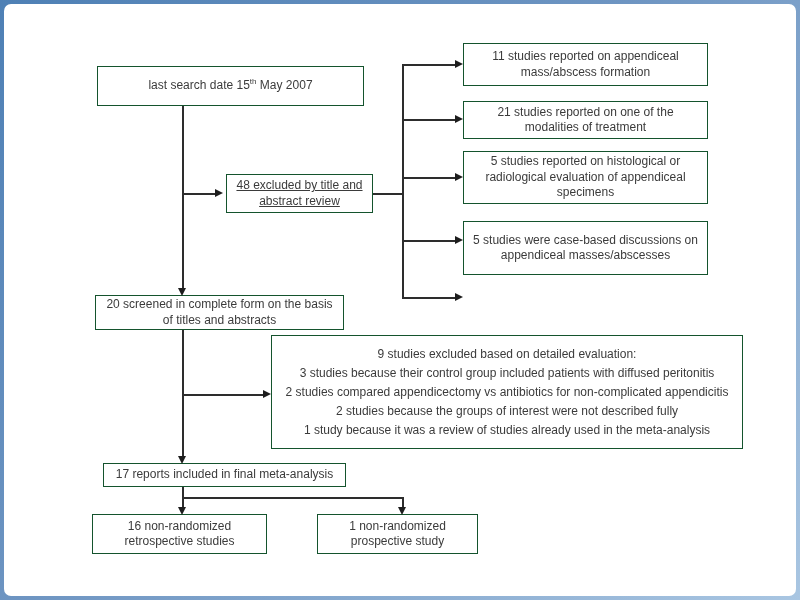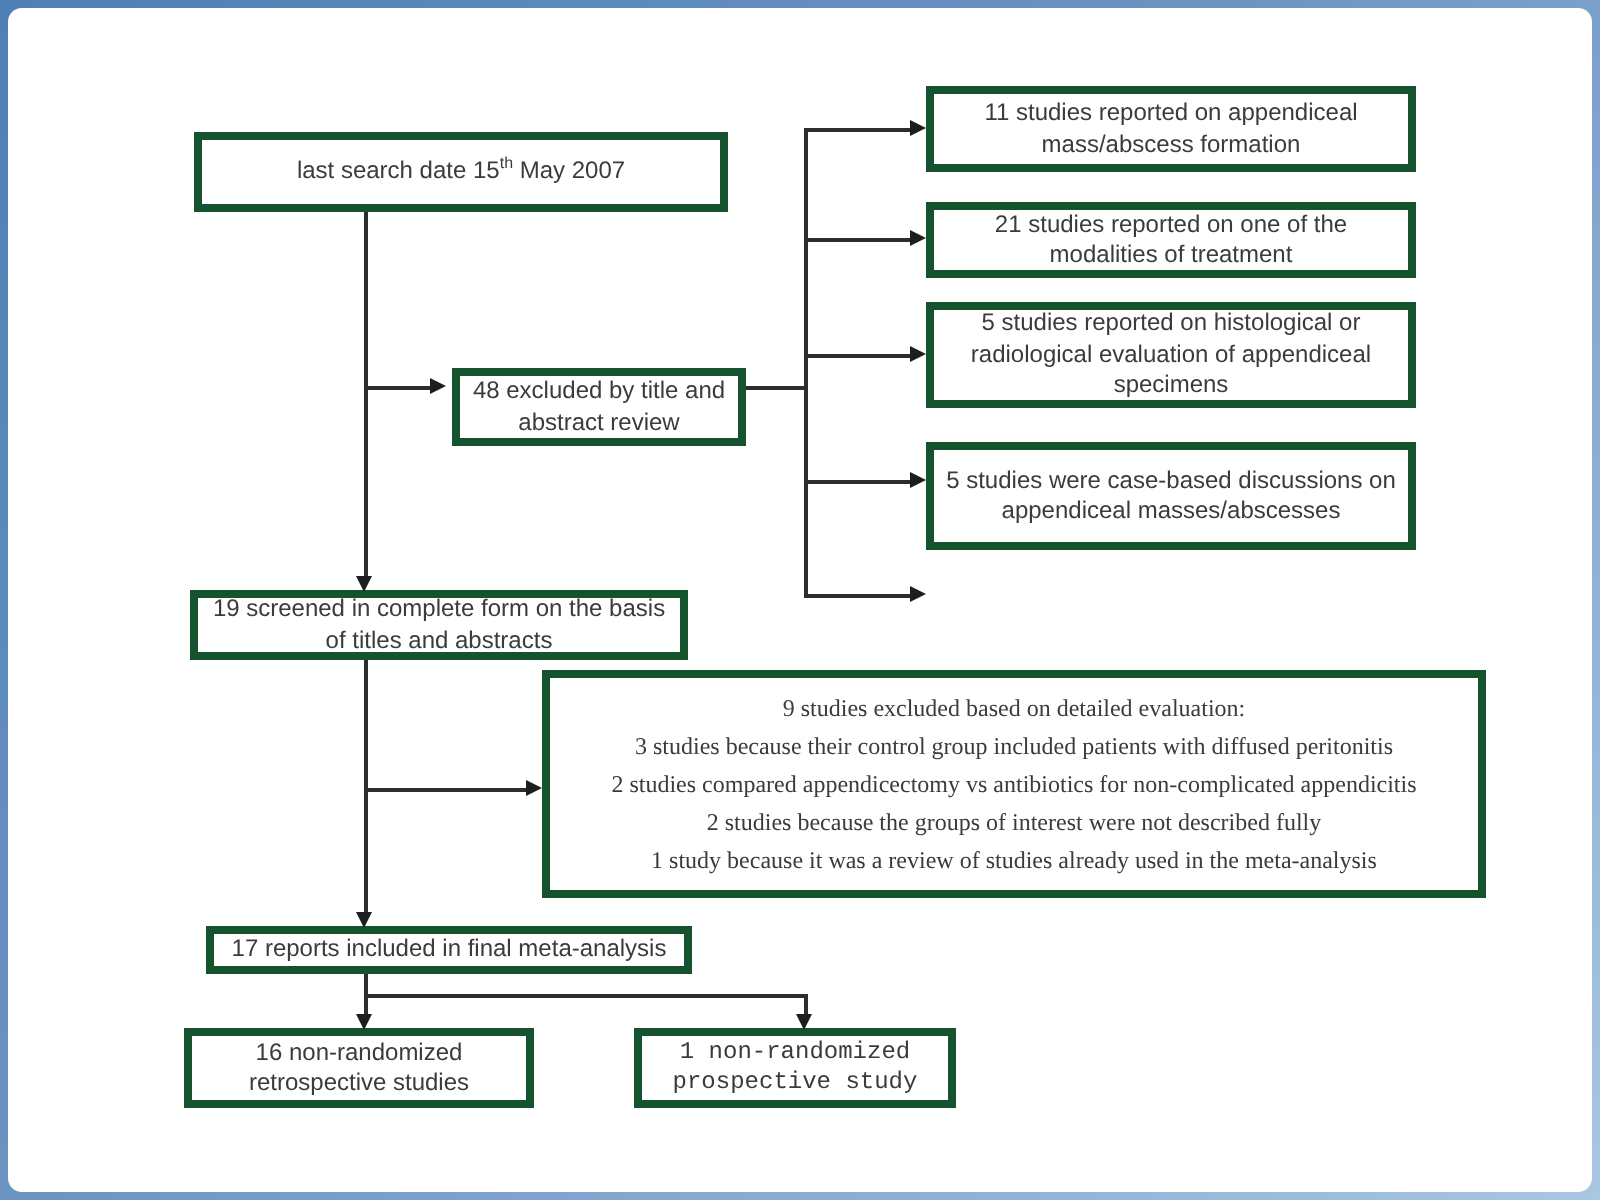--- a/index.html
+++ b/index.html
@@ -10,21 +10,21 @@
     font-family:"Liberation Sans",sans-serif;
     overflow:hidden;
   }
   #page{
     position:absolute;left:4px;top:4px;right:4px;bottom:4px;
     background:#ffffff;border-radius:7px;
   }
   .box{
     position:absolute;
     background:#ffffff;
-    border:4px solid #14532d;
+    border:1px solid #14532d;
     box-sizing:border-box;
     display:flex;flex-direction:column;
     align-items:center;justify-content:center;
     text-align:center;
     font-size:12px;line-height:1.28;
     color:#3b3b3b;
     padding:2px 5px;
   }
   .box .ln{display:block;width:100%;}
   sup{font-size:8px;line-height:0;}
@@ -48,58 +48,58 @@
 </head>
 <body>
 
 <div id="stage">
   <div id="page">
 
     <div class="box" style="left:93px;top:62px;width:267px;height:40px;">
       <span class="ln"><span>last search date 15</span><sup>th</sup><span> May 2007</span></span>
     </div>
 
-    <div class="box" style="left:222px;top:180px;width:147px;height:39px;">
+    <div class="box" style="left:222px;top:170px;width:147px;height:39px;text-decoration:underline;">
       <span class="ln">48 excluded by title and abstract review</span>
     </div>
 
     <div class="box" style="left:91px;top:291px;width:249px;height:35px;">
-      <span class="ln">19 screened in complete form on the basis of titles and abstracts</span>
+      <span class="ln">20 screened in complete form on the basis of titles and abstracts</span>
     </div>
 
     <div class="box" style="left:459px;top:39px;width:245px;height:43px;">
       <span class="ln">11 studies reported on appendiceal mass/abscess formation</span>
     </div>
     <div class="box" style="left:459px;top:97px;width:245px;height:38px;">
       <span class="ln">21 studies reported on one of the modalities of treatment</span>
     </div>
     <div class="box" style="left:459px;top:147px;width:245px;height:53px;">
       <span class="ln">5 studies reported on histological or radiological evaluation of appendiceal specimens</span>
     </div>
     <div class="box" style="left:459px;top:217px;width:245px;height:54px;">
       <span class="ln">5 studies were case-based discussions on appendiceal masses/abscesses</span>
     </div>
 
-    <div class="box" id="bigbox" style="left:267px;top:331px;width:472px;height:114px;font-family:Liberation Serif, serif;">
+    <div class="box" id="bigbox" style="left:267px;top:331px;width:472px;height:114px;">
       <span class="ln">9 studies excluded based on detailed evaluation:</span>
       <span class="ln">3 studies because their control group included patients with diffused peritonitis</span>
       <span class="ln">2 studies compared appendicectomy vs antibiotics for non-complicated appendicitis</span>
       <span class="ln">2 studies because the groups of interest were not described fully</span>
       <span class="ln">1 study because it was a review of studies already used in the meta-analysis</span>
     </div>
 
     <div class="box" style="left:99px;top:459px;width:243px;height:24px;">
       <span class="ln">17 reports included in final meta-analysis</span>
     </div>
 
     <div class="box" style="left:88px;top:510px;width:175px;height:40px;">
       <span class="ln">16 non-randomized retrospective studies</span>
     </div>
 
-    <div class="box" style="left:313px;top:510px;width:161px;height:40px;font-family:Liberation Mono, monospace;">
+    <div class="box" style="left:313px;top:510px;width:161px;height:40px;">
       <span class="ln">1 non-randomized prospective study</span>
     </div>
 
     <div class="vline" style="left:178px;top:102px;height:184px;"></div>
     <div class="arrow-down" style="left:174px;top:284px;"></div>
 
     <div class="hline" style="left:178px;top:189px;width:33px;"></div>
     <div class="arrow-right" style="left:211px;top:185px;"></div>
 
     <div class="hline" style="left:369px;top:189px;width:30px;"></div>

